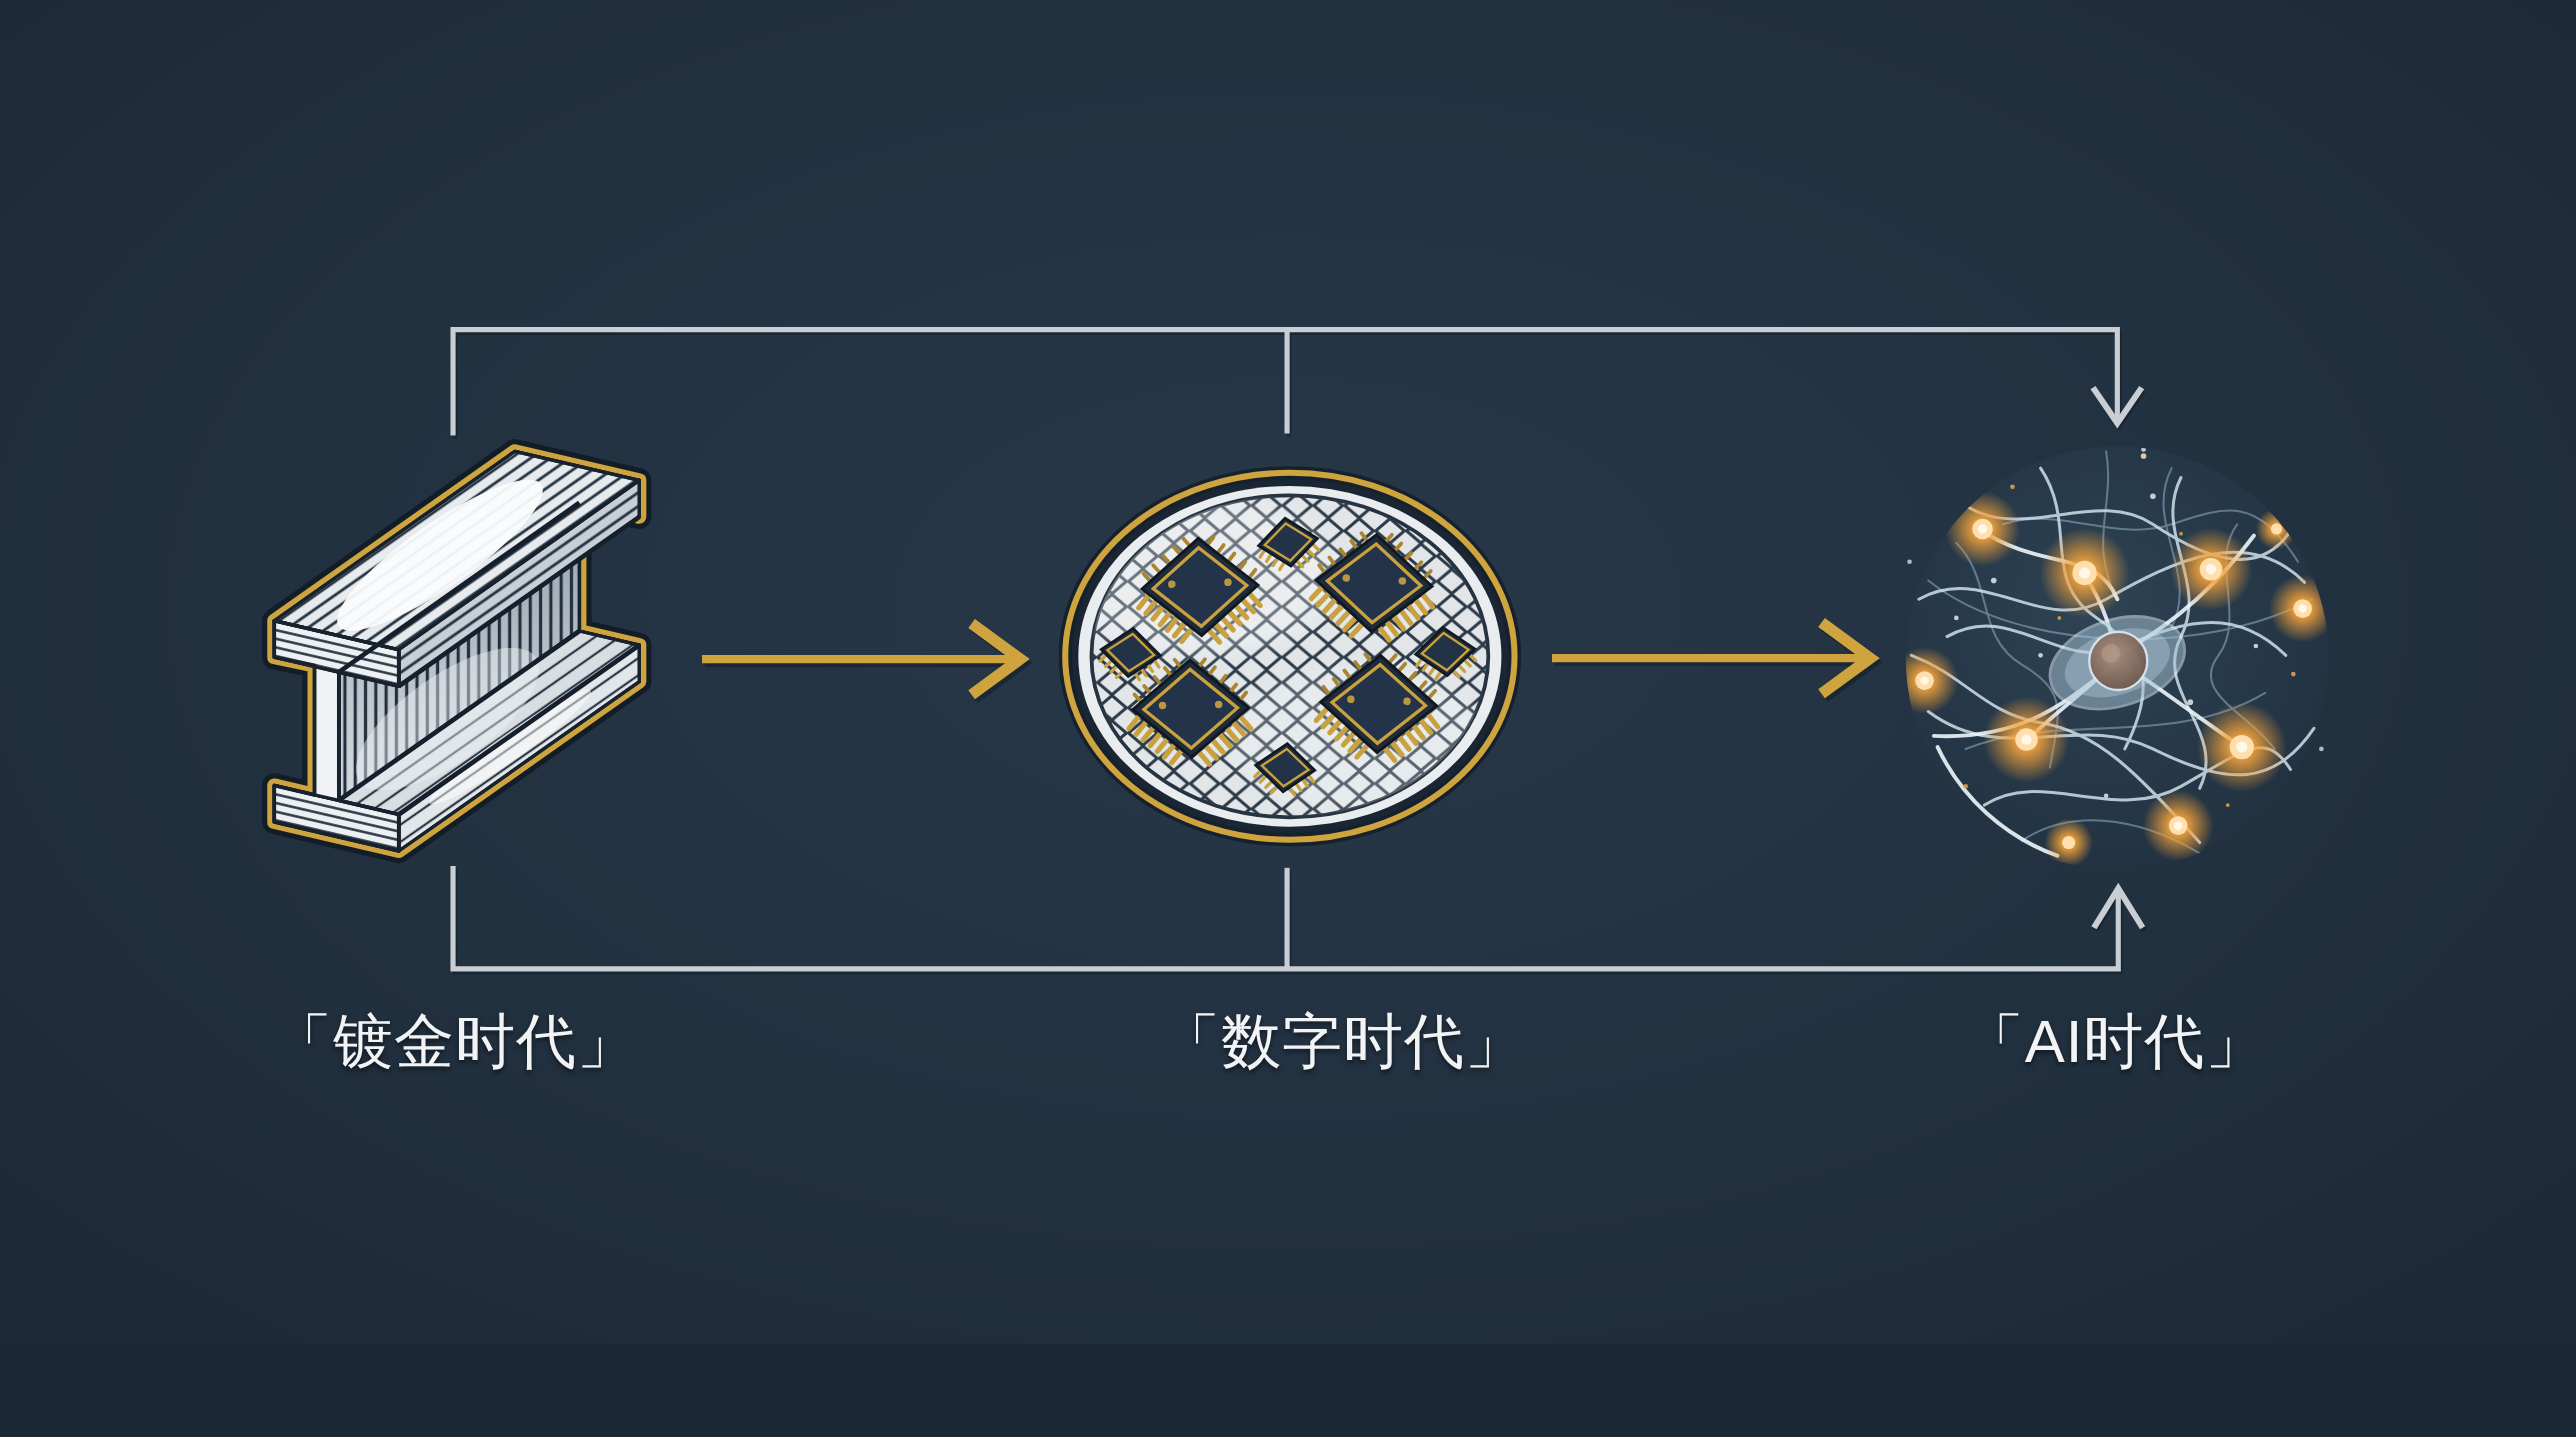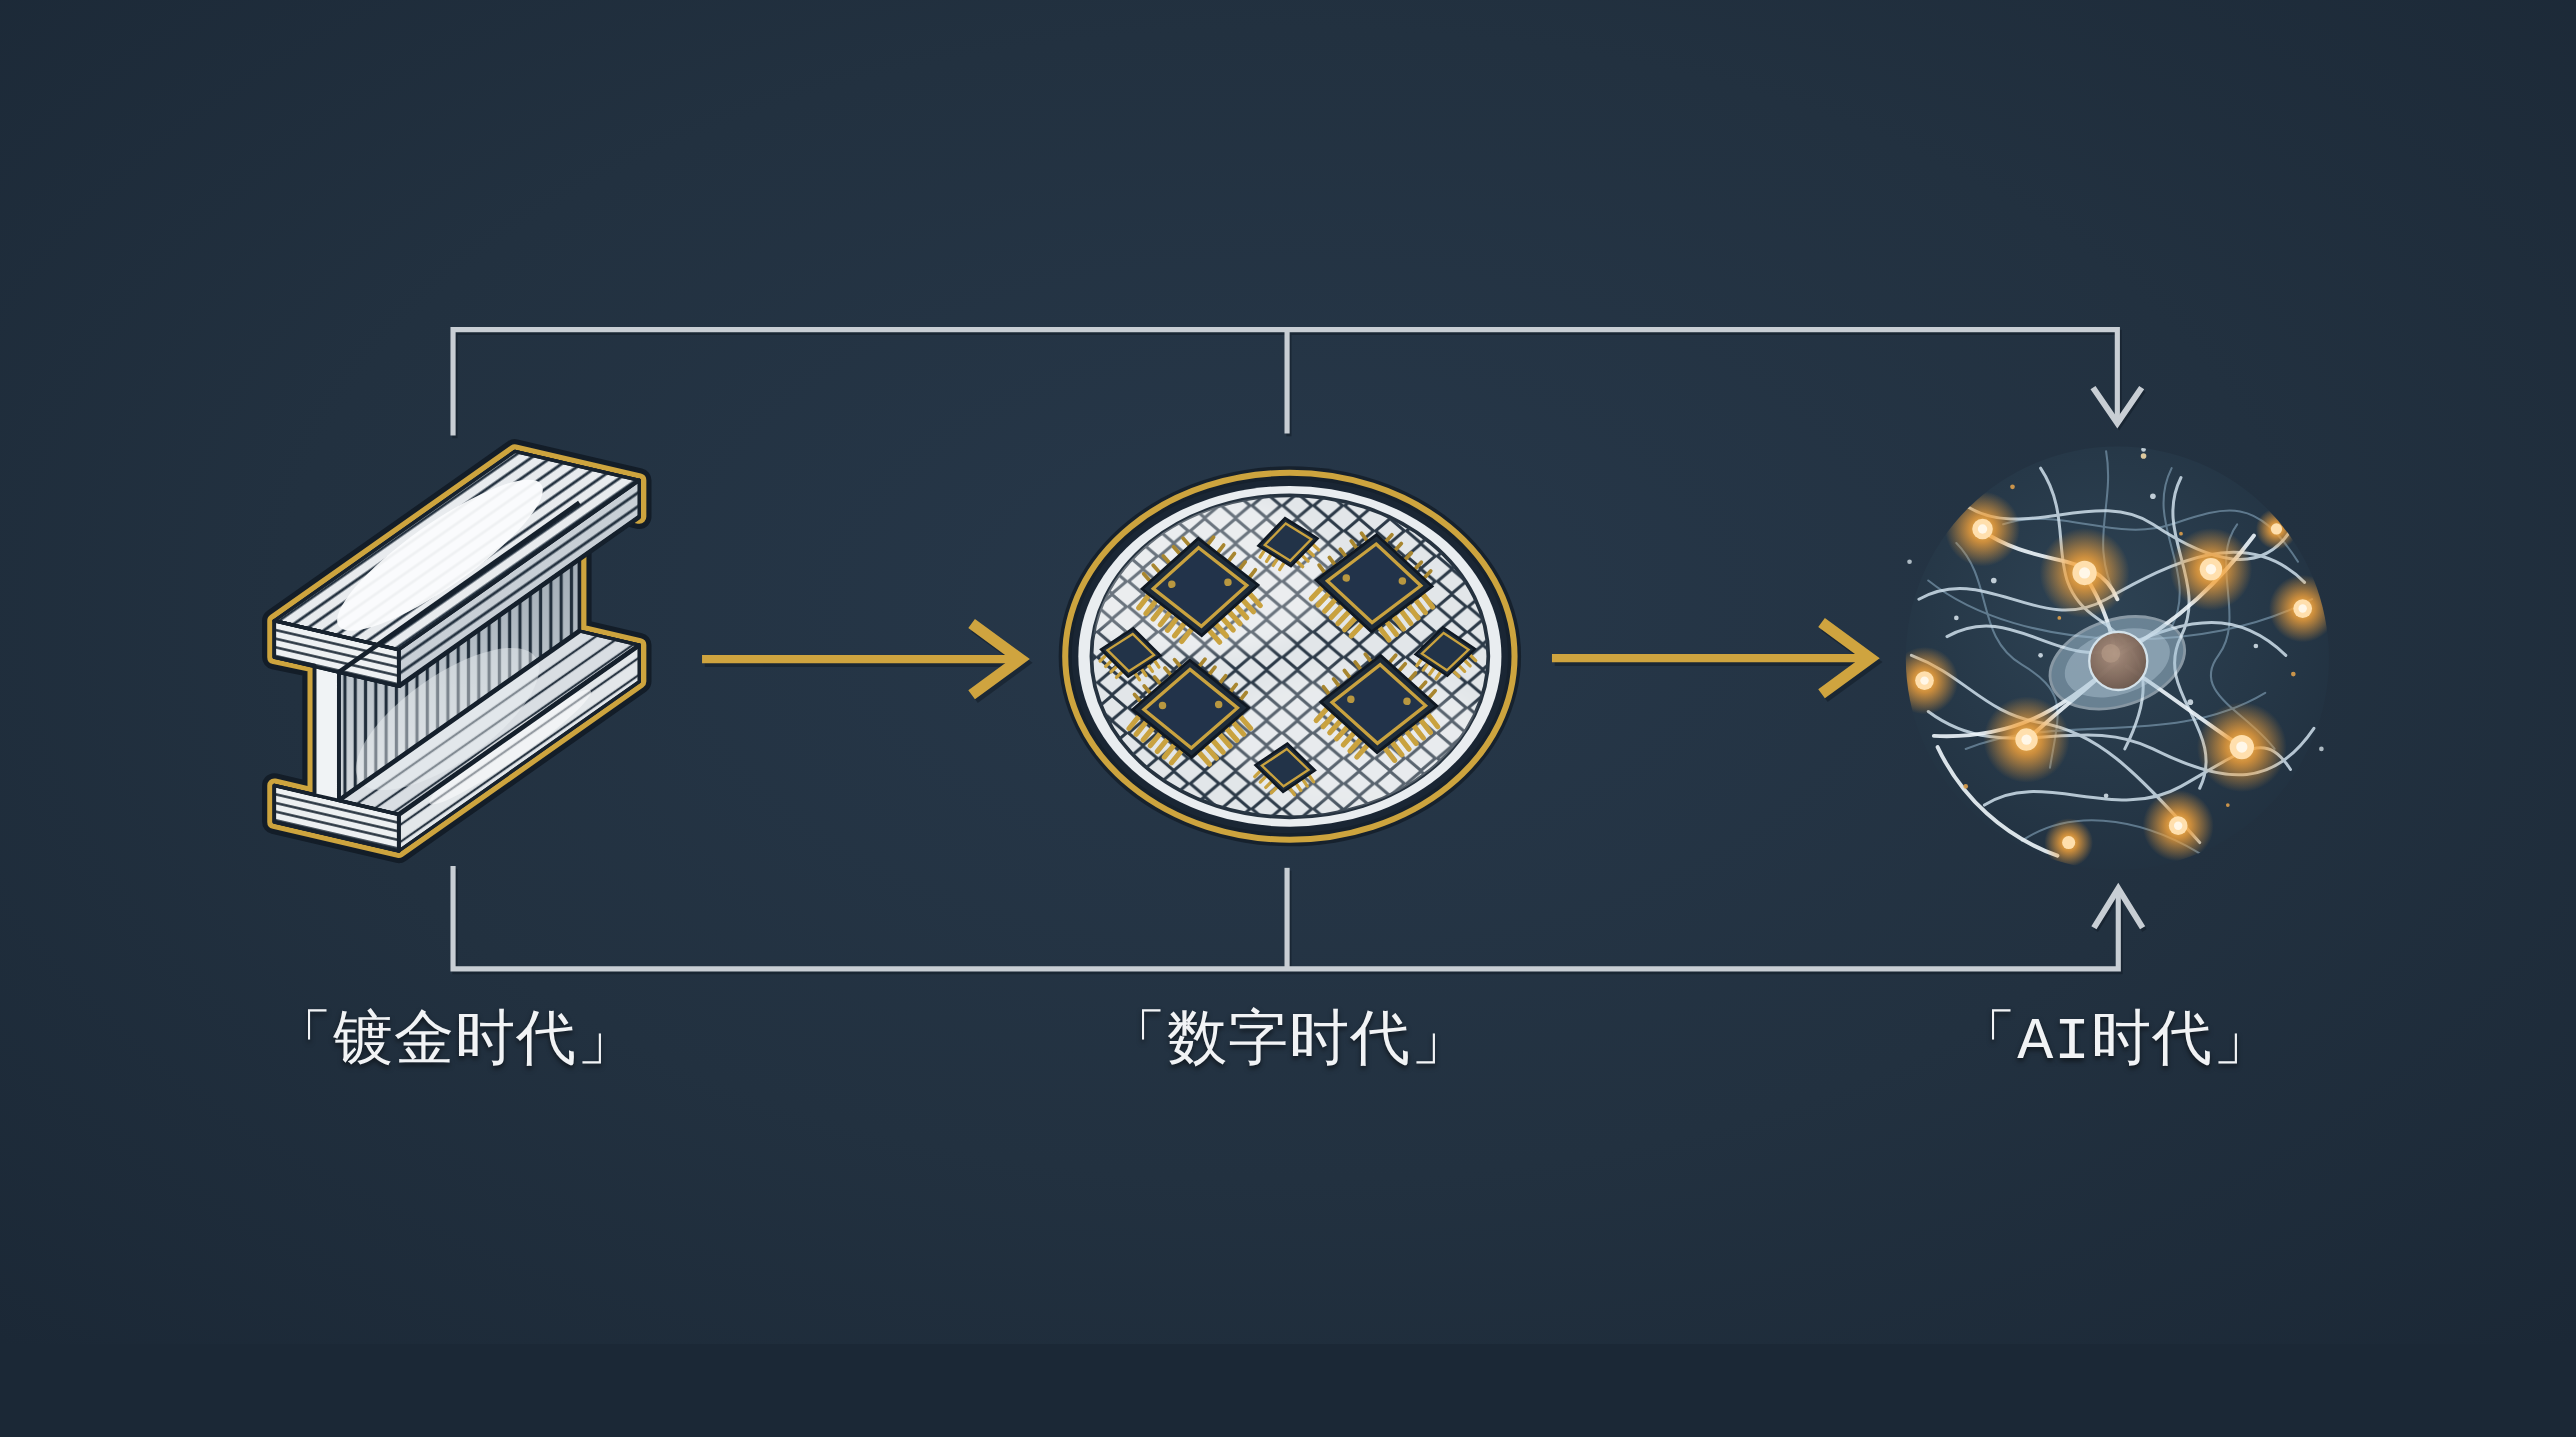--- a/index.html
+++ b/index.html
@@ -1,36 +1,36 @@
 <!DOCTYPE html>
 <html style="font-size:15px"><head>
 <meta charset="utf-8">
 <style>
   html,body{margin:0;padding:0;background:#1b2836;}
   #canvas{
     position:relative;
     width:2576px;height:1344px;
     overflow:hidden;
     background:radial-gradient(ellipse at 50% 45%, #27384a 0%, #223140 55%, #1b2836 100%);
-    font-family:Liberation Mono, monospace;
+    font-family:Liberation Sans, sans-serif;
   }
   #scene{position:absolute;left:0;top:0;}
   .stage-label{
     position:absolute;
     top:1009px;
     transform:translateX(-50%);
     font-size:60px;
     line-height:1.1;
     color:#f1f3f5;
     letter-spacing:0.9px;
     white-space:nowrap;
     text-shadow:0 2.8px 5.6px rgba(0,0,0,0.55);
   }
   #label-gilded{left:455px;}
-  #label-digital{left:1289px;}
+  #label-digital{left:1343px;}
   #label-ai{left:2115px;text-align:center;}
 </style>
 </head>
 <body>
 
 <div id="canvas">
 
 <svg id="scene" width="2576" height="1438" viewBox="0 0 2752 1536">
   <defs>
     <pattern id="hatchL" patternUnits="userSpaceOnUse" width="12" height="12" patternTransform="rotate(-35)">

